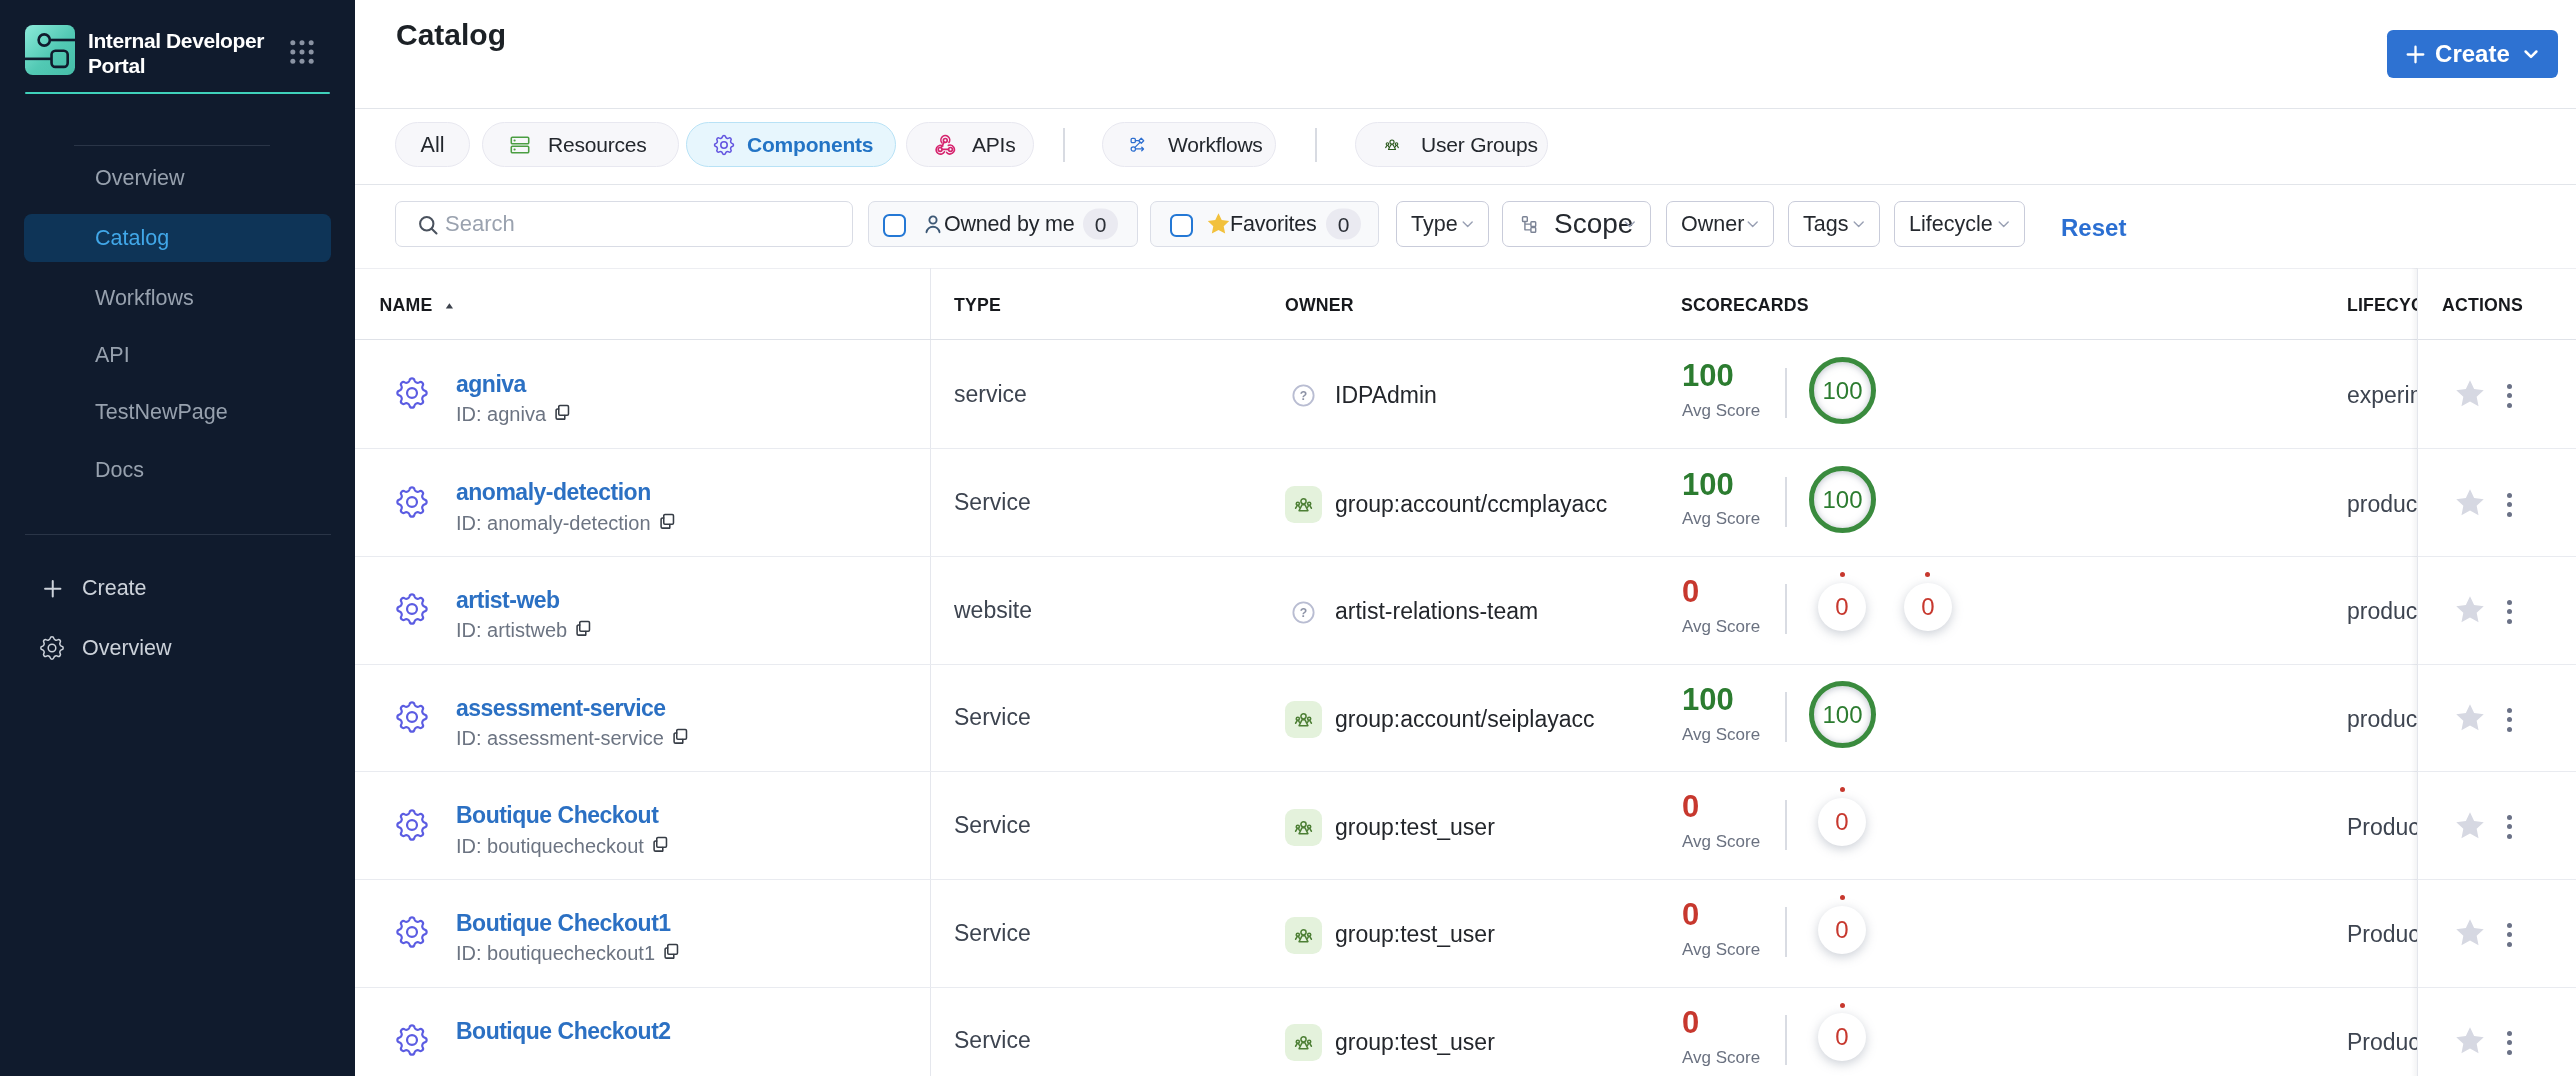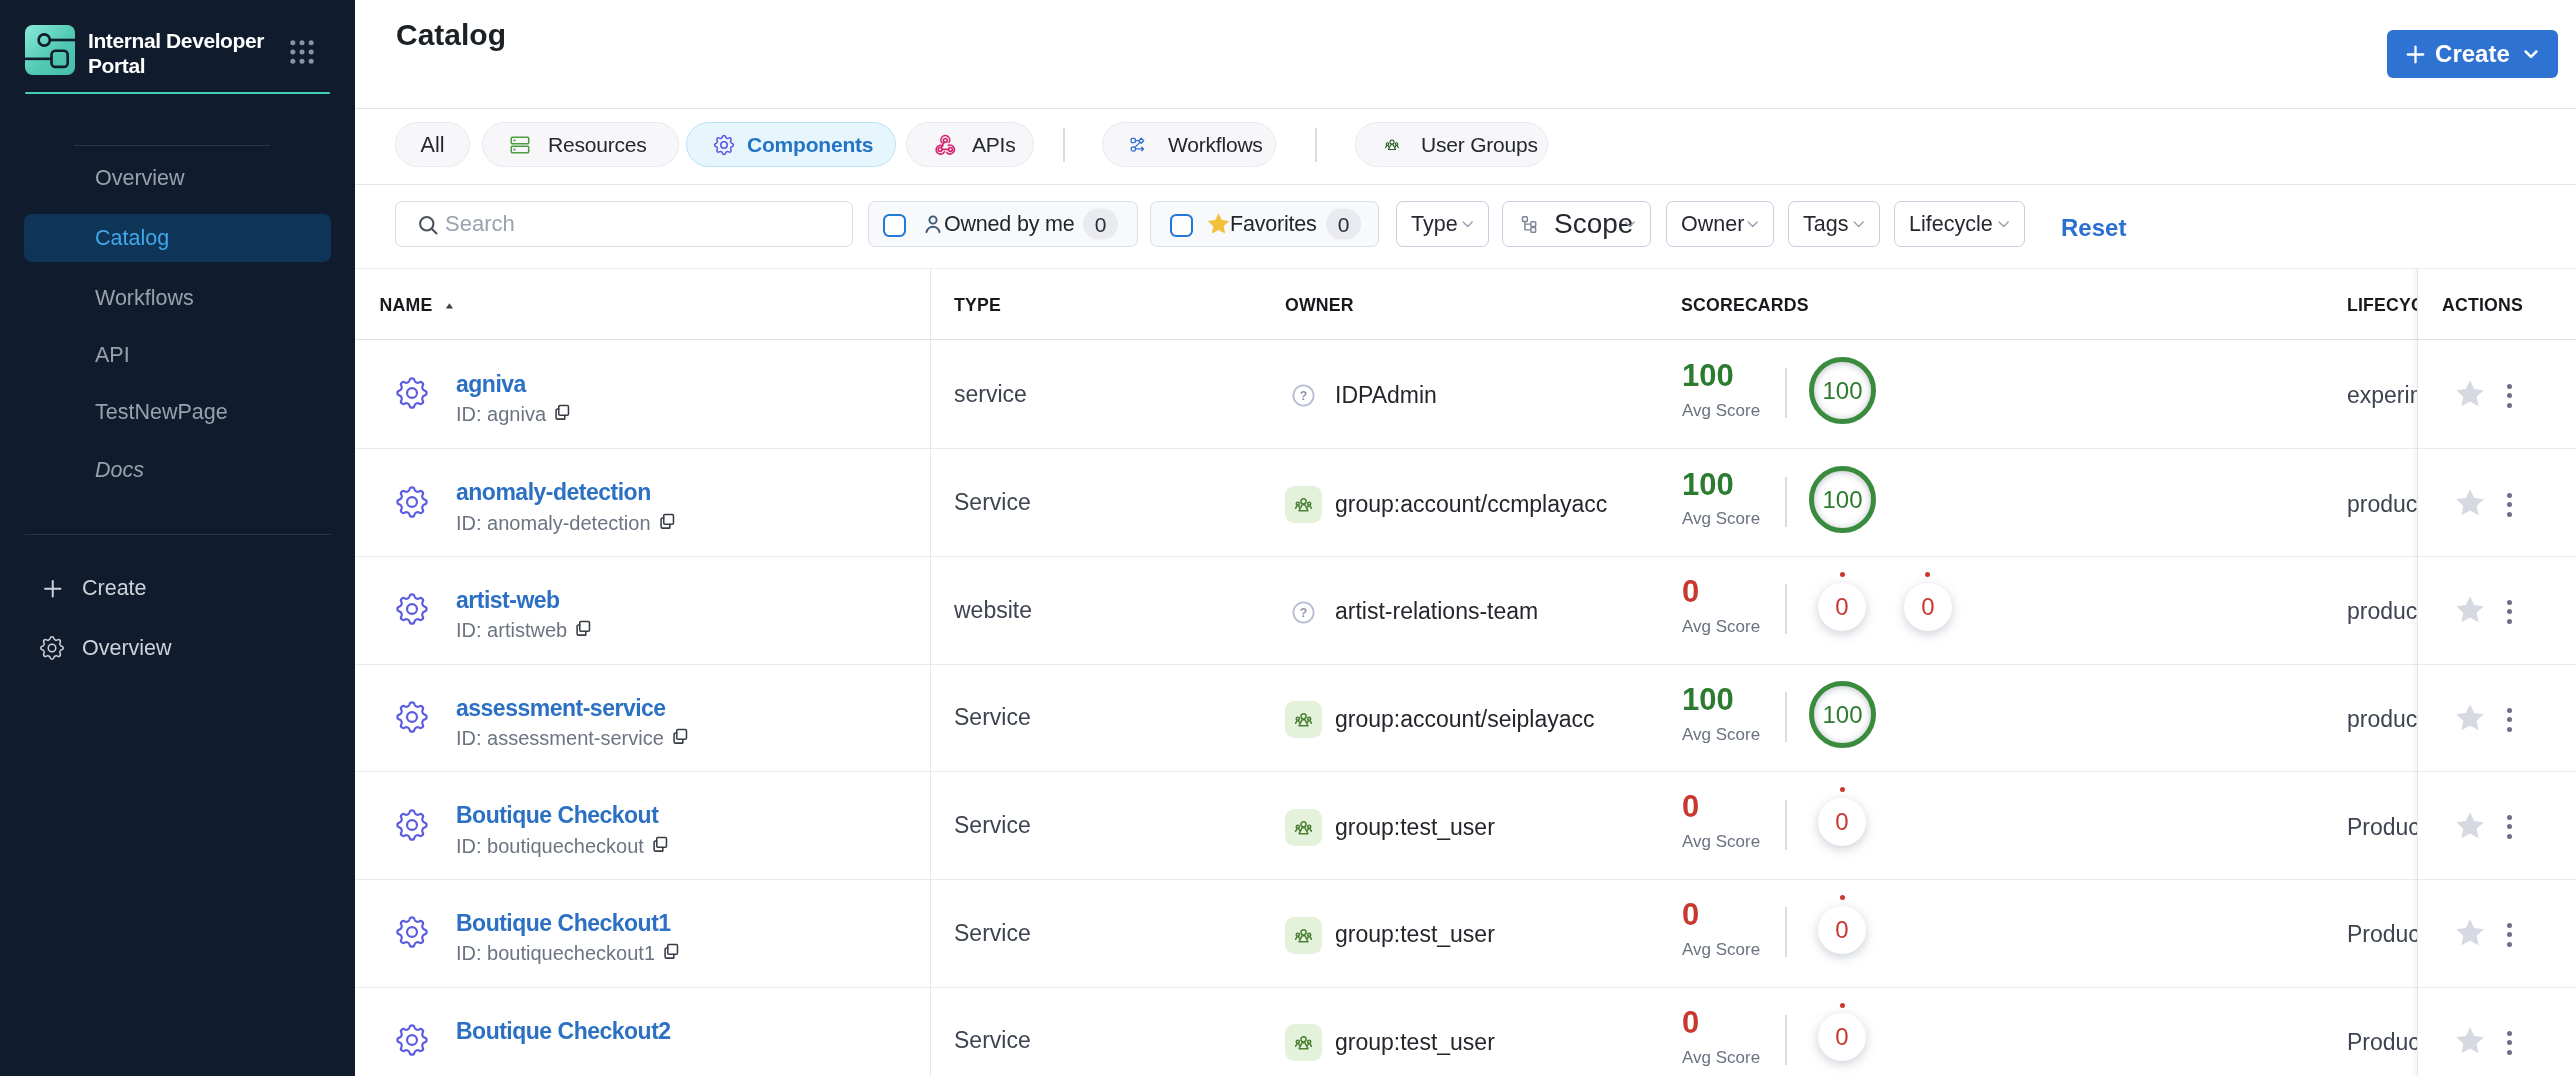--- a/index.html
+++ b/index.html
@@ -23,21 +23,21 @@
         <circle cx="24.0" cy="24.0" r="2.6" fill="#8a93a3"></circle>
       </svg></div>
     <div style="position:absolute;left:24.6px;top:92px;width:305px;height:2.3px;background:#3fd1ba;border-radius:1.5px;"></div>
     <div style="position:absolute;left:74px;top:145px;width:196px;height:0.8px;background:#2a3547;"></div>
     <div style="position:absolute;left:24px;top:214px;width:307px;height:48px;background:#0e3457;border-radius:7.7px;"></div>
     <div style="position:absolute;left:95px;top:165px;width:215px;height:26px;color:#97a1ae;font-size:21.5px;line-height:26px;">Overview</div>
     <div style="position:absolute;left:95px;top:225px;width:215px;height:26px;color:#41a7e8;font-size:21.5px;line-height:26px;">Catalog</div>
     <div style="position:absolute;left:95px;top:285px;width:215px;height:26px;color:#97a1ae;font-size:21.5px;line-height:26px;">Workflows</div>
     <div style="position:absolute;left:95px;top:342px;width:215px;height:26px;color:#97a1ae;font-size:21.5px;line-height:26px;">API</div>
     <div style="position:absolute;left:95px;top:399px;width:215px;height:26px;color:#97a1ae;font-size:21.5px;line-height:26px;">TestNewPage</div>
-    <div style="position:absolute;left:95px;top:457px;width:215px;height:26px;color:#97a1ae;font-size:21.5px;line-height:26px;font-style:italic;">Docs</div>
+    <div style="position:absolute;left:95px;top:457px;width:215px;height:26px;color:#97a1ae;font-size:21.5px;line-height:26px;">Docs</div>
     <div style="position:absolute;left:24.6px;top:534px;width:306px;height:0.8px;background:#2a3547;"></div>
     <div style="position:absolute;left:42px;top:578px;width:21.5px;height:21.5px;"><svg width="21.5" height="21.5" viewBox="0 0 28 28" stroke="#ccd2da" stroke-width="2.6" stroke-linecap="round">
         <path d="M14 4 V24 M4 14 H24"></path>
       </svg></div>
     <div style="position:absolute;left:82px;top:575px;width:154px;height:26px;color:#ccd2da;font-size:21.5px;line-height:26px;">Create</div>
     <div style="position:absolute;left:39px;top:635px;width:26px;height:26px;"><svg width="26" height="26" viewBox="0 0 48 48" fill="none">
         <path d="M 20.59 6.12 A 3.48 3.48 0 0 1 27.41 6.12 A 4.61 4.61 0 0 0 34.23 8.95 A 3.48 3.48 0 0 1 39.05 13.77 A 4.61 4.61 0 0 0 41.88 20.59 A 3.48 3.48 0 0 1 41.88 27.41 A 4.61 4.61 0 0 0 39.05 34.23 A 3.48 3.48 0 0 1 34.23 39.05 A 4.61 4.61 0 0 0 27.41 41.88 A 3.48 3.48 0 0 1 20.59 41.88 A 4.61 4.61 0 0 0 13.77 39.05 A 3.48 3.48 0 0 1 8.95 34.23 A 4.61 4.61 0 0 0 6.12 27.41 A 3.48 3.48 0 0 1 6.12 20.59 A 4.61 4.61 0 0 0 8.95 13.77 A 3.48 3.48 0 0 1 13.77 8.95 A 4.61 4.61 0 0 0 20.59 6.12 Z" stroke="#ccd2da" stroke-width="2.8" stroke-linejoin="round"></path>
         <circle cx="24" cy="24" r="7.0" stroke="#ccd2da" stroke-width="2.8"></circle>
       </svg></div>
     <div style="position:absolute;left:82px;top:635px;width:169px;height:26px;color:#ccd2da;font-size:21.5px;line-height:26px;">Overview</div>

